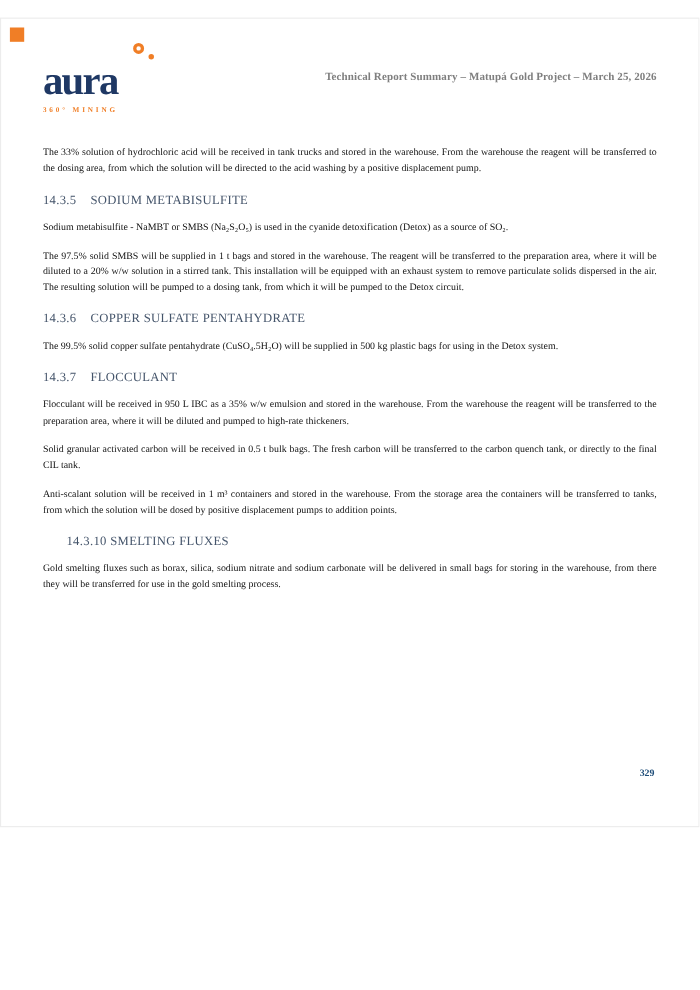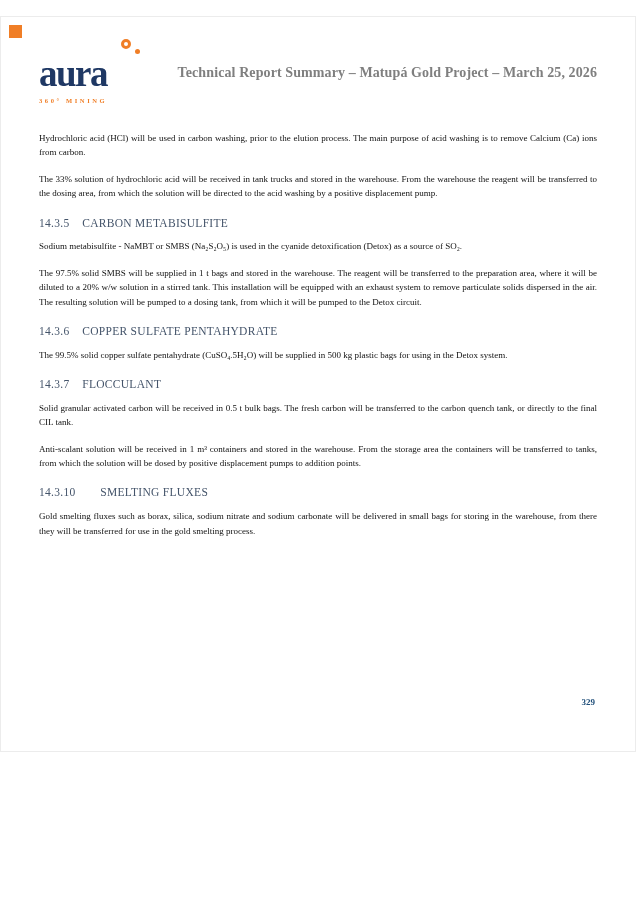--- a/index.html
+++ b/index.html
@@ -25,31 +25,31 @@
   .logo-dot {
     position:absolute; top:10px; right:-33px; width:5px; height:5px;
     background:#F07E26; border-radius:50%;
   }
   .logo-tagline {
     margin-top:5px; font-size:6.5px; letter-spacing:2.6px;
     color:#F07E26; font-weight:700;
   }
   .header-title {
     position:absolute; right:38px; top:48px;
-    font-size:14px; font-weight:700; color:#7F7F7F; letter-spacing:0.1px;
+    font-size:10px; font-weight:700; color:#7F7F7F; letter-spacing:0.1px;
   }
 
   .content { position:absolute; left:38px; right:38px; top:114px; }
   .sec-heading {
     font-size:11.5px; font-weight:400; color:#44546A;
     letter-spacing:0.3px; margin:16px 0 9px 0; line-height:1.2;
   }
   .sec:first-child .sec-heading { margin-top:4px; }
   .sec-num { display:inline-block; min-width:40px; }
-  .sec-num.wide { min-width:58px; }
+  .sec-num.wide { min-width:58px;text-align:right; }
   .para {
     font-size:9px; line-height:1.6; text-align:justify;
     margin-bottom:12px; color:#111111;
   }
   .page-number {
     position:absolute; right:40px; bottom:44px;
     font-size:9px; font-weight:700; color:#1F4E79;text-align:center;
   }
 </style>
 </head>
@@ -67,46 +67,46 @@
         <span class="logo-dot"></span>
       </div>
       <div class="logo-tagline">360° MINING</div>
     </div>
     <div class="header-title">Technical Report Summary – Matupá Gold Project – March 25, 2026</div>
   </header>
 
   <main class="content">
 
     <section class="sec">
-      <p class="para">Hydrochloric acid (HCl) will be used in carbon washing, prior to the elution process. The main purpose of acid washing is to remove Calcium (Ca) ions from carbon.</p>
       <p class="para">The 33% solution of hydrochloric acid will be received in tank trucks and stored in the warehouse. From the warehouse the reagent will be transferred to the dosing area, from which the solution will be directed to the acid washing by a positive displacement pump.</p>
     </section>
 
     <section class="sec">
       <h2 class="sec-heading">
         <span class="sec-num">14.3.5</span>
-        <span class="sec-title">CARBON METABISULFITE</span>
+        <span class="sec-title">SODIUM METABISULFITE</span>
       </h2>
       <p class="para">Sodium metabisulfite - NaMBT or SMBS (Na₂S₂O₅) is used in the cyanide detoxification (Detox) as a source of SO₂.</p>
       <p class="para">The 97.5% solid SMBS will be supplied in 1 t bags and stored in the warehouse. The reagent will be transferred to the preparation area, where it will be diluted to a 20% w/w solution in a stirred tank. This installation will be equipped with an exhaust system to remove particulate solids dispersed in the air. The resulting solution will be pumped to a dosing tank, from which it will be pumped to the Detox circuit.</p>
     </section>
 
     <section class="sec">
       <h2 class="sec-heading">
         <span class="sec-num">14.3.6</span>
         <span class="sec-title">COPPER SULFATE PENTAHYDRATE</span>
       </h2>
       <p class="para">The 99.5% solid copper sulfate pentahydrate (CuSO₄.5H₂O) will be supplied in 500 kg plastic bags for using in the Detox system.</p>
     </section>
 
     <section class="sec">
       <h2 class="sec-heading">
         <span class="sec-num">14.3.7</span>
         <span class="sec-title">FLOCCULANT</span>
       </h2>
+      <p class="para">Flocculant will be received in 950 L IBC as a 35% w/w emulsion and stored in the warehouse. From the warehouse the reagent will be transferred to the preparation area, where it will be diluted and pumped to high-rate thickeners.</p>
     </section>
 
     <section class="sec">
       <p class="para">Solid granular activated carbon will be received in 0.5 t bulk bags. The fresh carbon will be transferred to the carbon quench tank, or directly to the final CIL tank.</p>
     </section>
 
     <section class="sec">
       <p class="para">Anti-scalant solution will be received in 1 m³ containers and stored in the warehouse. From the storage area the containers will be transferred to tanks, from which the solution will be dosed by positive displacement pumps to addition points.</p>
     </section>
 

